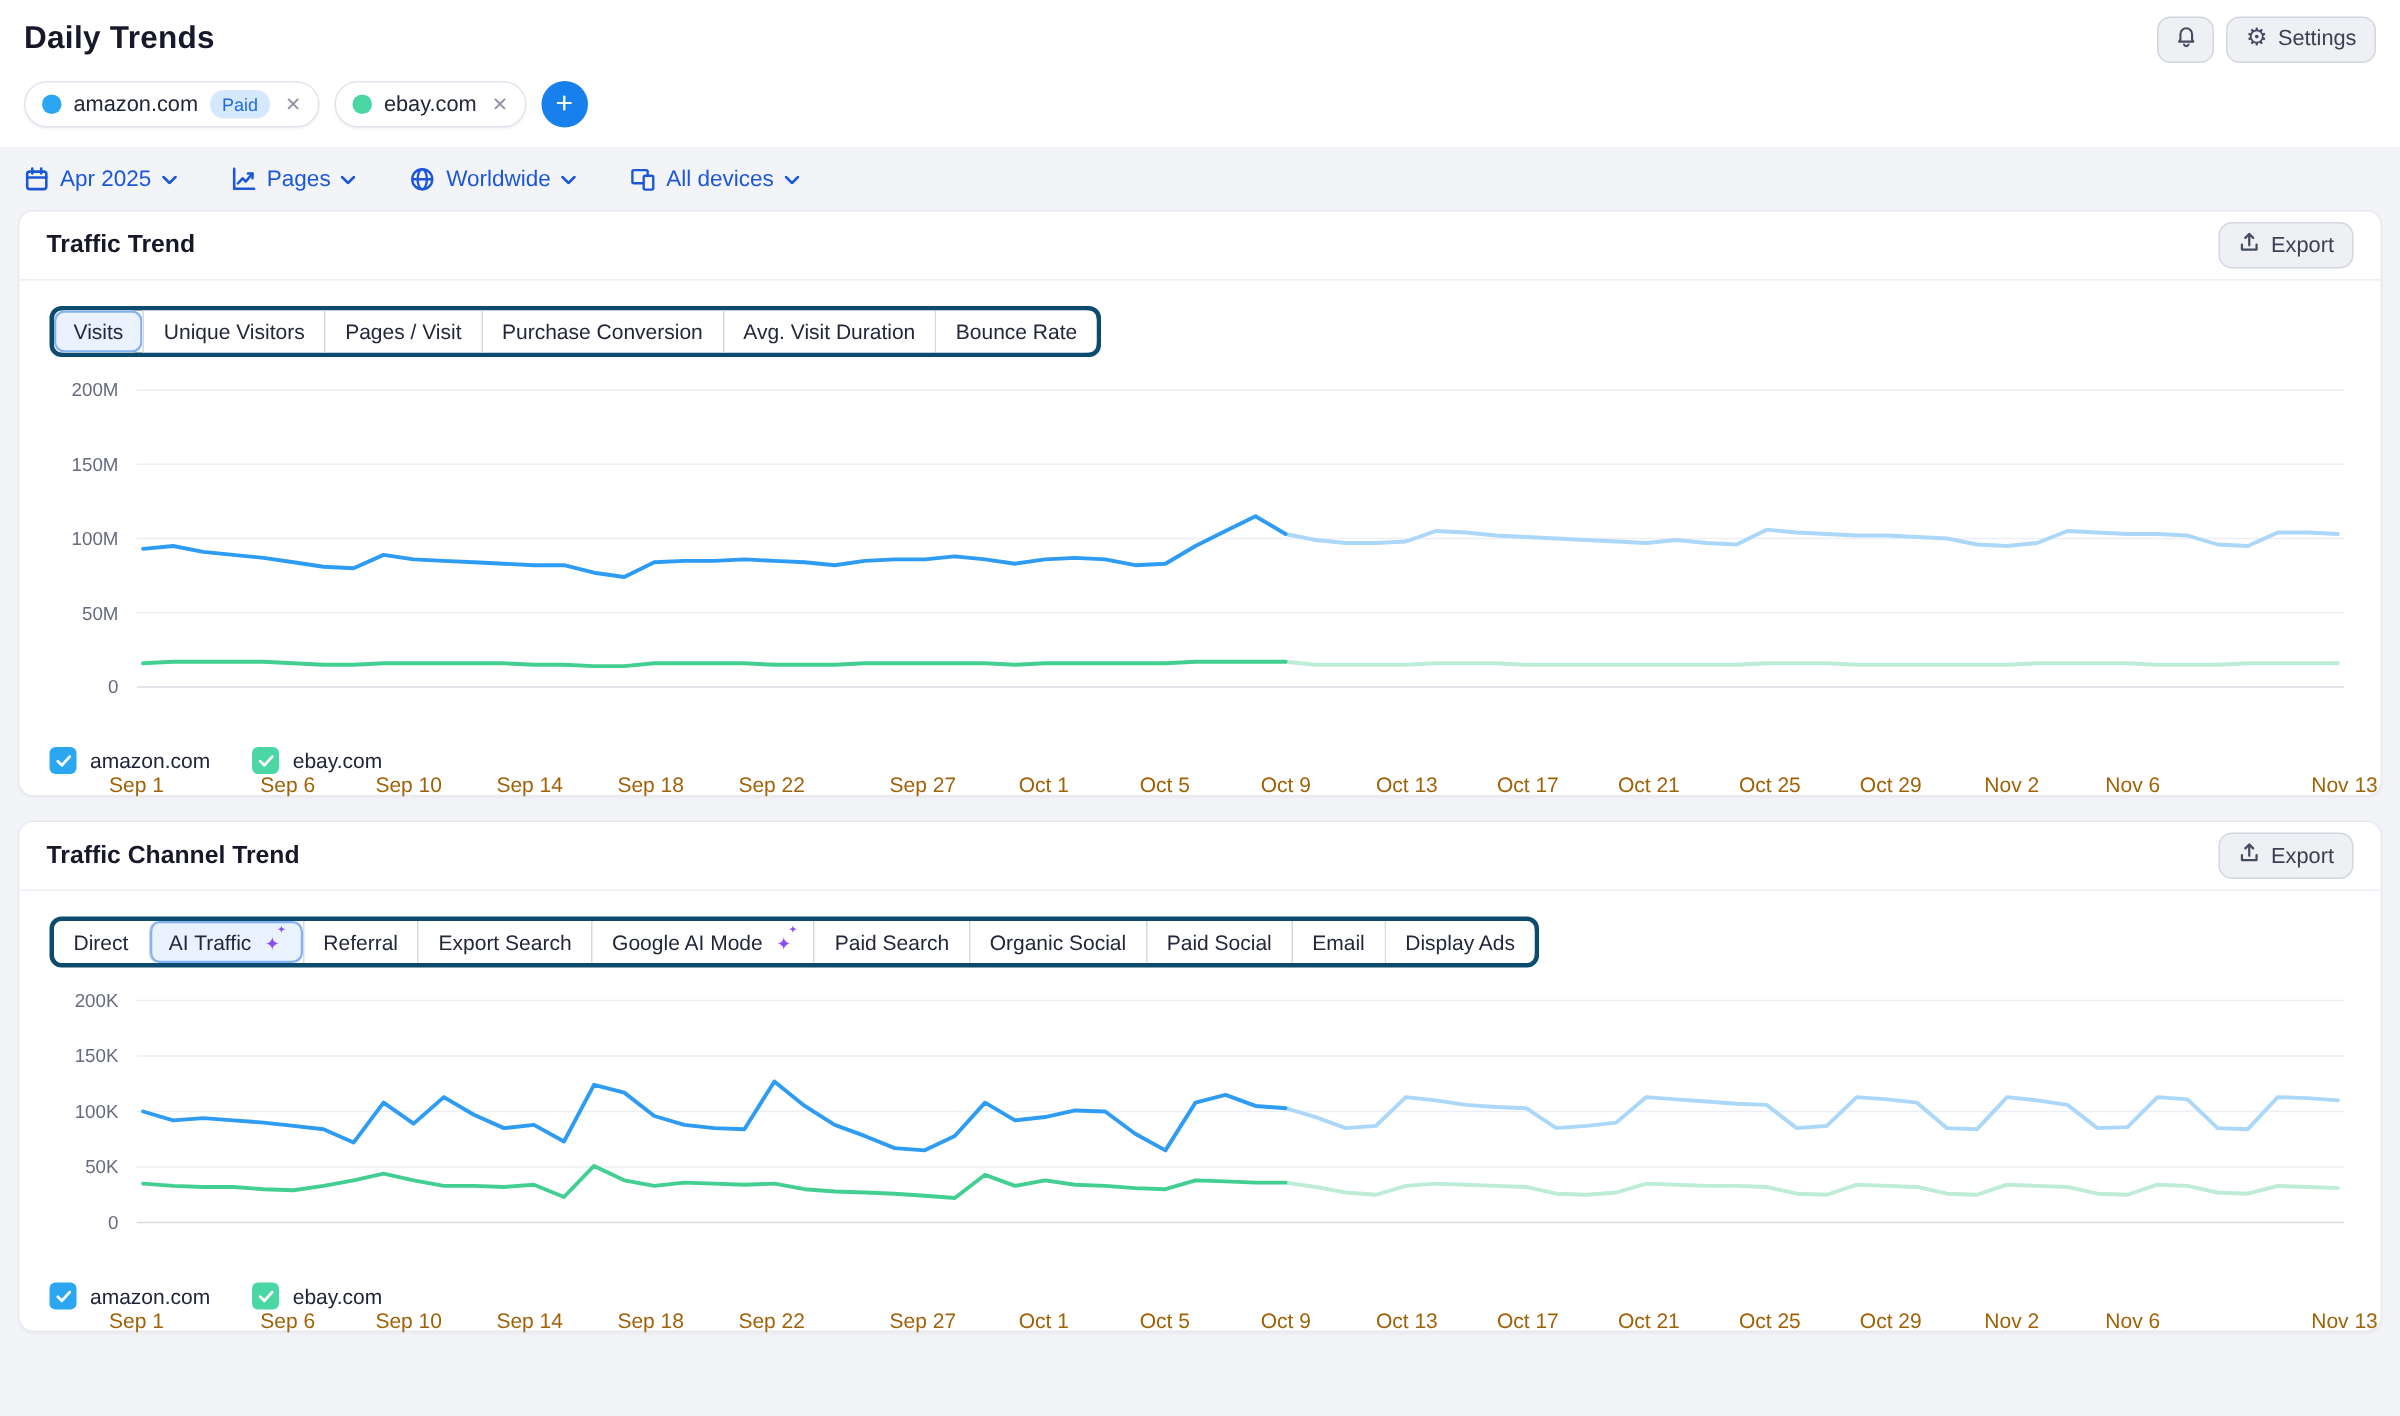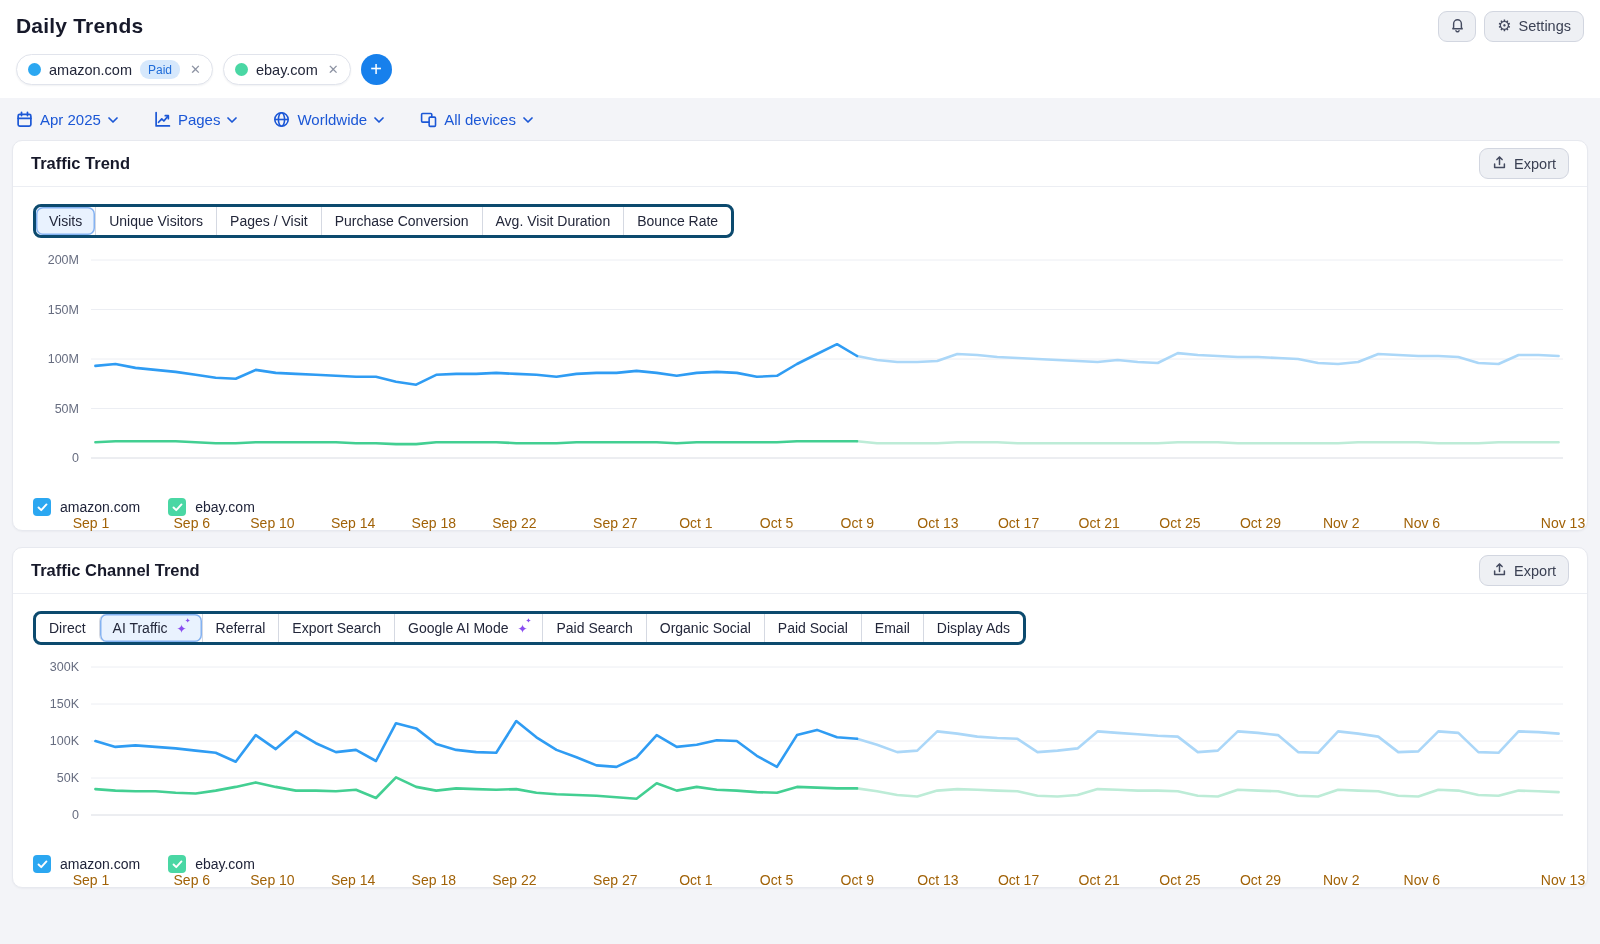--- a/index.html
+++ b/index.html
@@ -314,21 +314,21 @@
         <button class="tab">
     <span class="tab-label">Display Ads</span>
   </button>
       </div>
     <div class="chart" id="chart-1">
       <div class="y-axis">
           <span style="top: 150px;">0</span>
           <span style="top: 113px;">50K</span>
           <span style="top: 76px;">100K</span>
           <span style="top: 39px; text-align: center;">150K</span>
-          <span style="top: 2px;">300K</span>
+          <span style="top: 2px;">200K</span>
         </div>
       <div class="plot" style="height: 166px;">
           <svg viewBox="0 0 1000 166" preserveAspectRatio="none">
             <line x1="0" x2="1000" y1="158" y2="158" stroke="#d9dce3" vector-effect="non-scaling-stroke"></line>
             <line x1="0" x2="1000" y1="121" y2="121" stroke="#eceef3" vector-effect="non-scaling-stroke"></line>
             <line x1="0" x2="1000" y1="84" y2="84" stroke="#eceef3" vector-effect="non-scaling-stroke"></line>
             <line x1="0" x2="1000" y1="47" y2="47" stroke="#eceef3" vector-effect="non-scaling-stroke"></line>
             <line x1="0" x2="1000" y1="10" y2="10" stroke="#eceef3" vector-effect="non-scaling-stroke"></line>
             <polyline points="520.4,81.8 534.0,87.7 547.7,95.1 561.3,93.6 574.9,74.4 588.5,76.6 602.1,79.6 615.7,81.0 629.4,81.8 643.0,95.1 656.6,93.6 670.2,91.4 683.8,74.4 697.4,75.9 711.1,77.3 724.7,78.8 738.3,79.6 751.9,95.1 765.5,93.6 779.1,74.4 792.8,75.9 806.4,78.1 820.0,95.1 833.6,95.8 847.2,74.4 860.8,76.6 874.5,79.6 888.1,95.1 901.7,94.4 915.3,74.4 928.9,75.9 942.5,95.1 956.2,95.8 969.8,74.4 983.4,75.1 997.0,76.6" fill="none" stroke="#ABD7F8" stroke-width="2.6" stroke-linejoin="round" stroke-linecap="round" vector-effect="non-scaling-stroke"></polyline>
             <polyline points="3.0,84.0 16.6,89.9 30.2,88.4 43.8,89.9 57.5,91.4 71.1,93.6 84.7,95.8 98.3,104.7 111.9,78.1 125.5,92.1 139.2,74.4 152.8,86.2 166.4,95.1 180.0,92.9 193.6,104.0 207.2,66.2 220.9,71.4 234.5,87.0 248.1,92.9 261.7,95.1 275.3,95.8 288.9,64.0 302.6,80.3 316.2,92.9 329.8,100.3 343.4,108.4 357.0,109.9 370.6,100.3 384.3,78.1 397.9,89.9 411.5,87.7 425.1,83.3 438.7,84.0 452.3,98.8 466.0,109.9 479.6,78.1 493.2,72.9 506.8,80.3 520.4,81.8" fill="none" stroke="#2F9CF3" stroke-width="2.6" stroke-linejoin="round" stroke-linecap="round" vector-effect="non-scaling-stroke"></polyline>

